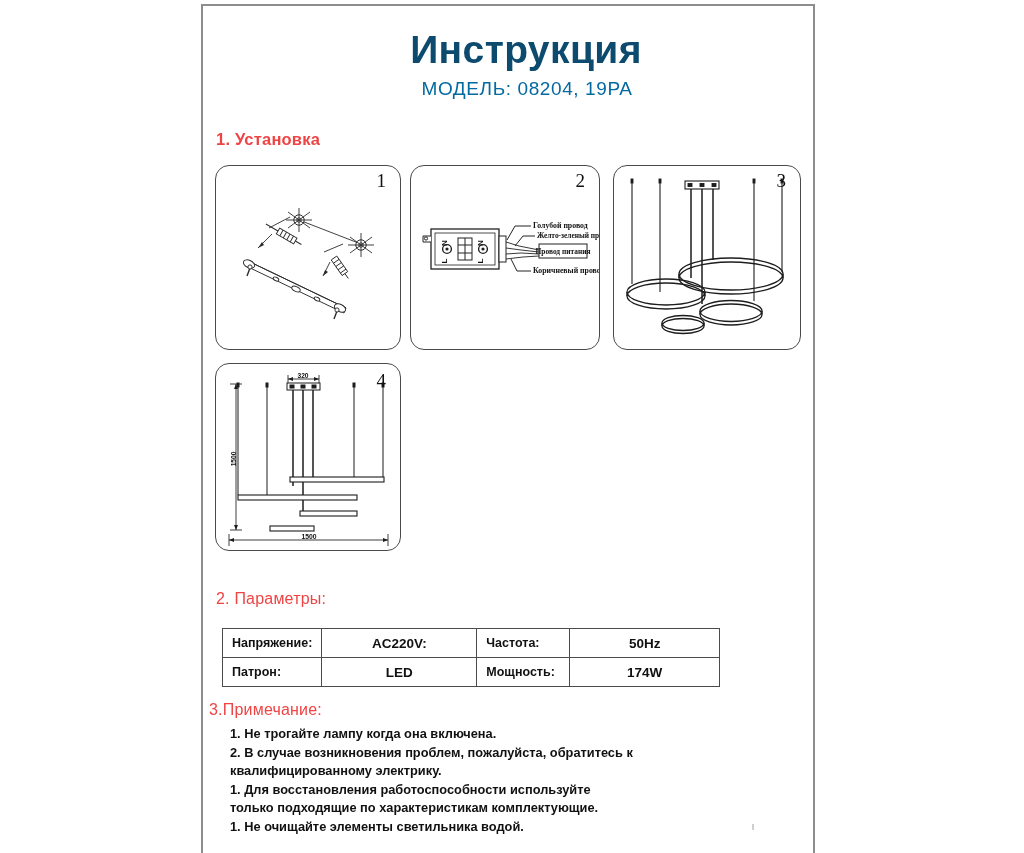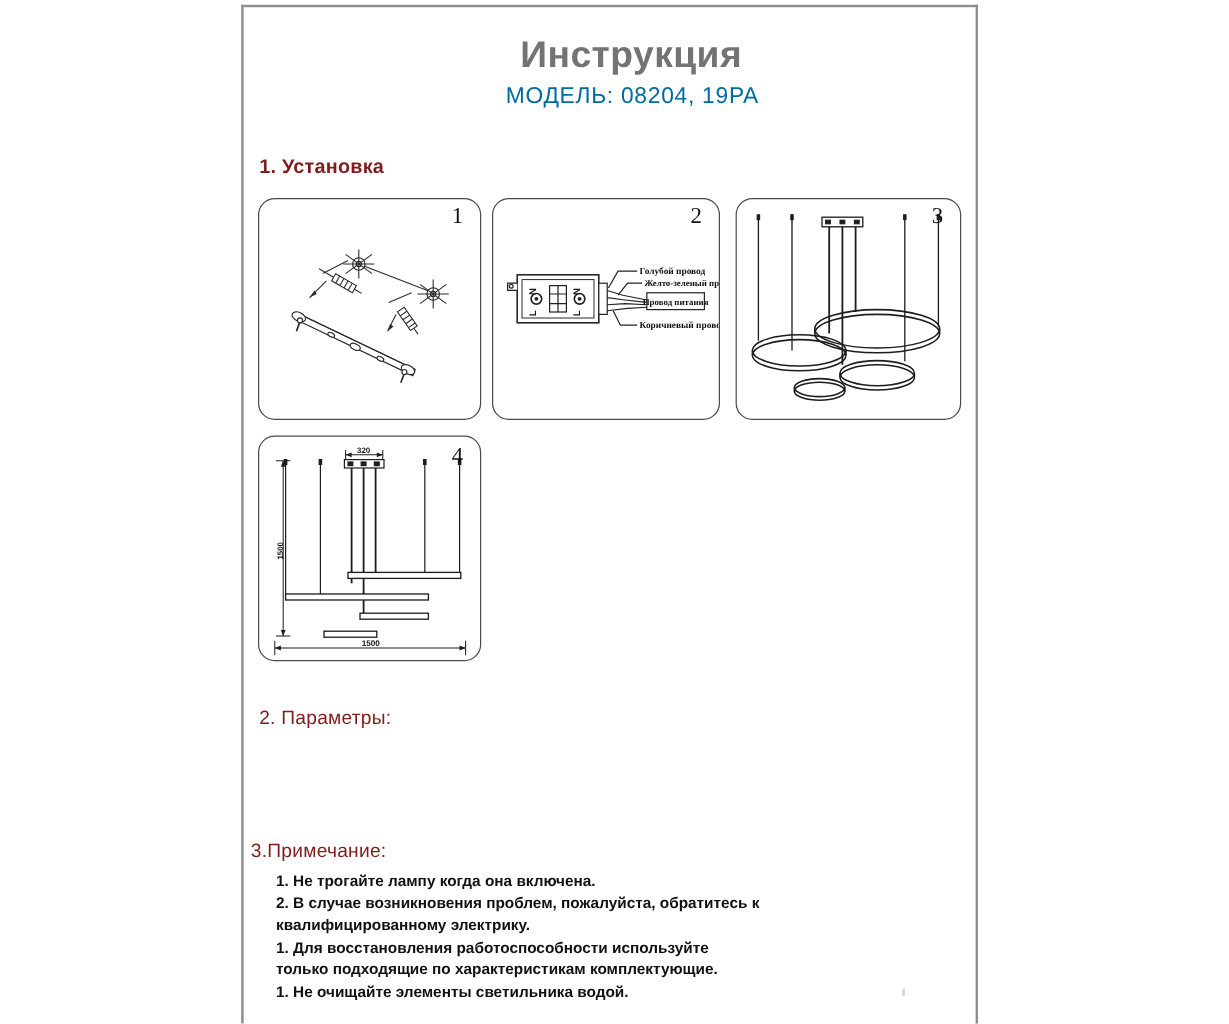--- a/index.html
+++ b/index.html
@@ -26,41 +26,41 @@
   }
 
   
   .hdr {
     position: absolute;
     left: 201px; top: 30px;
     width: 614px;
     text-align: center;
   }
   .hdr-title {
-    font-size: 31px;
+    font-size: 39px;
     font-weight: bold;
     letter-spacing: 0.4px;
-    color: #737373;
+    color: #0c4a6e;
     line-height: 1.05;
     margin-left: 36px;
   }
   .hdr-sub {
     font-size: 19px;
     font-weight: 300;
     color: #0369a1;
     letter-spacing: 0.6px;
     margin-top: 7px;
     margin-left: 38px;
   }
 
   .sec-head {
     position: absolute;
     font-size: 16.5px;
     font-weight: bold;
-    color: #7f1d1d;
+    color: #ef4444;
     letter-spacing: 0.2px;
   }
   #sec1 { left: 216px; top: 130px; }
   #sec2 { left: 216px; top: 590px; font-weight: 400; font-size: 16px; }
   #sec3 { left: 209px; top: 701px; font-weight: 400; font-size: 16px; }
 
   
   .panel {
     position: absolute;
     border: 1.1px solid #4a4a4a;
@@ -361,20 +361,36 @@
         <line x1="13" y1="170" x2="13" y2="182"></line>
         <line x1="172" y1="170" x2="172" y2="182"></line>
       </g>
       <text x="93" y="174.5" font-family="'Liberation Sans',sans-serif" font-size="6.8" font-weight="bold" fill="#111" text-anchor="middle">1500</text>
     </svg>
     <div class="panel-num" style="right:14px; top:6px;">4</div>
   </div>
 
   <div class="sec-head" id="sec2">2. Параметры:</div>
 
+  <table id="param-table">
+    <tbody>
+      <tr>
+        <td class="lbl">Напряжение:</td>
+        <td class="val val1">AC220V:</td>
+        <td class="lbl lbl2">Частота:</td>
+        <td class="val">50Hz</td>
+      </tr>
+      <tr>
+        <td class="lbl">Патрон:</td>
+        <td class="val val1">LED</td>
+        <td class="lbl lbl2">Мощность:</td>
+        <td class="val">174W</td>
+      </tr>
+    </tbody>
+  </table>
 
   <div class="sec-head" id="sec3">3.Примечание:</div>
 
   <div id="notes">
     <div>1. Не трогайте лампу когда она включена.</div>
     <div>2. В случае возникновения проблем, пожалуйста, обратитесь к</div>
     <div class="note-cont">квалифицированному электрику.</div>
     <div>1. Для восстановления работоспособности используйте</div>
     <div class="note-cont">только подходящие по характеристикам комплектующие.</div>
     <div>1. Не очищайте элементы светильника водой.</div>

